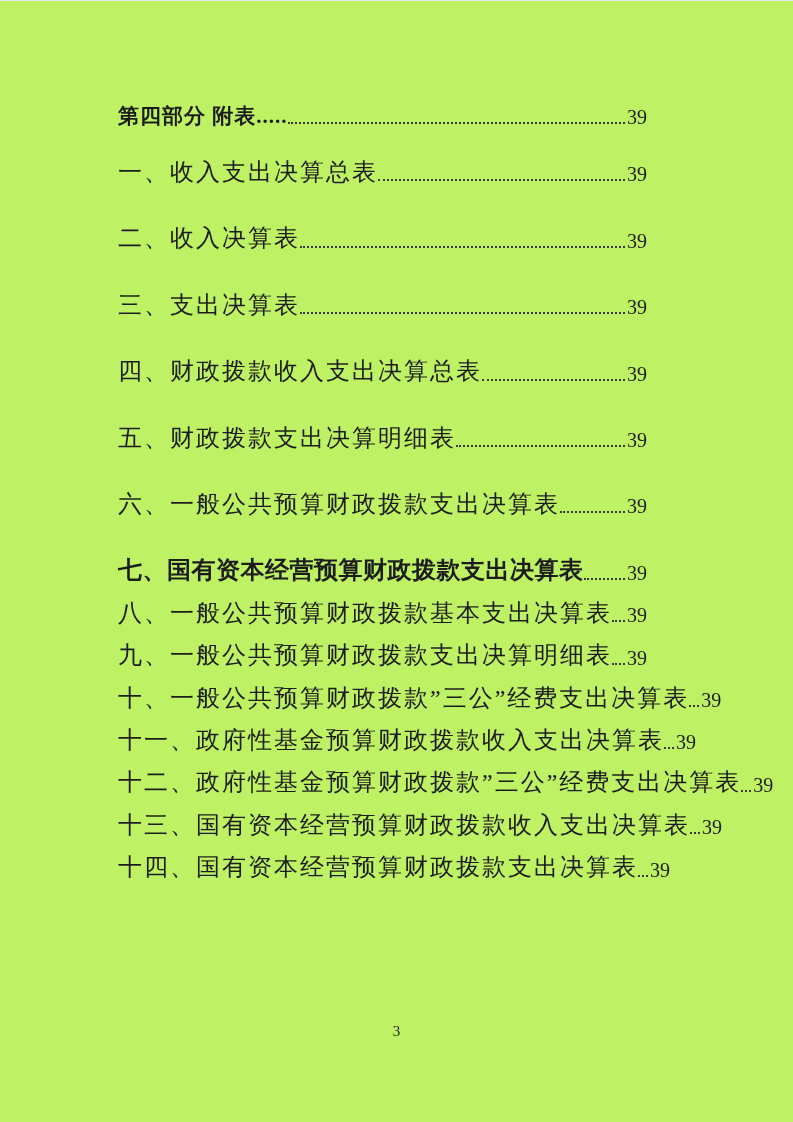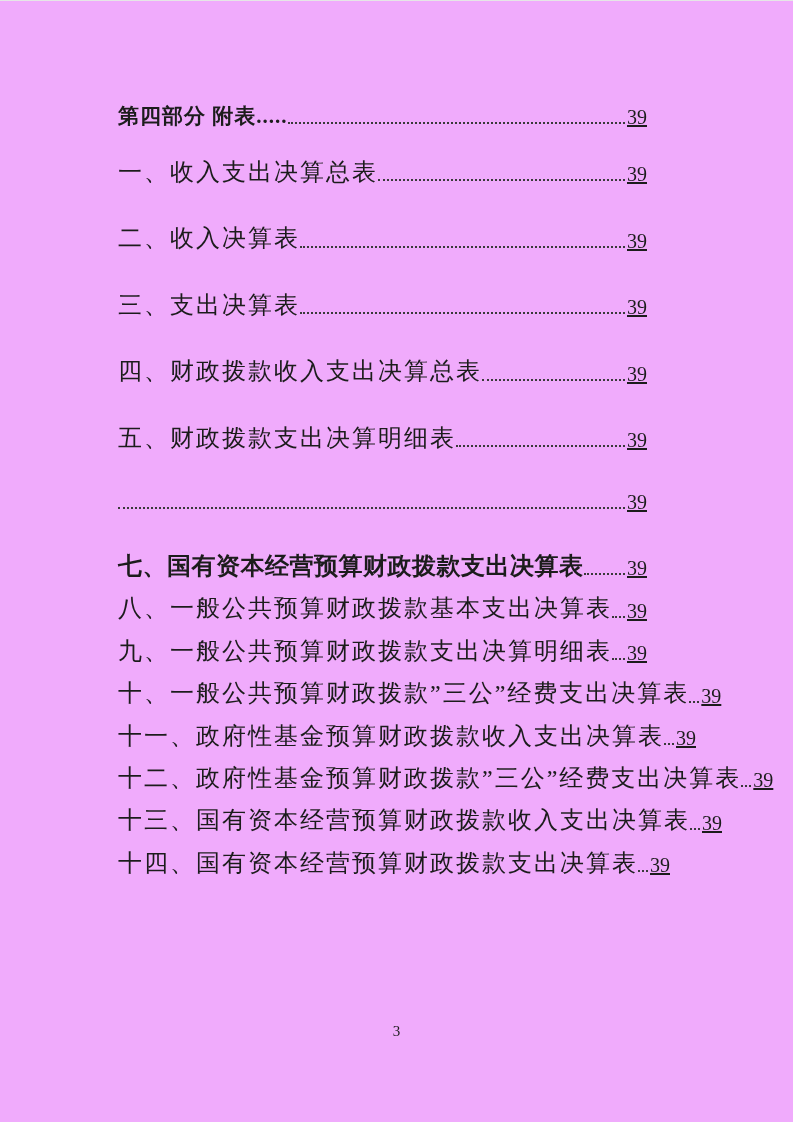--- a/index.html
+++ b/index.html
@@ -4,21 +4,21 @@
 <style>
   html, body {
     margin: 0;
     padding: 0;
     background: #ffffff;
   }
   .page {
     position: relative;
     width: 793px;
     height: 1122px;
-    background: #f0abfc;
+    background: #bef264;
     border-top: 1px solid #e6e6e6;
     font-family: "Liberation Serif", "DejaVu Serif", serif;
     color: #1c1c1c;
     overflow: hidden;
     box-sizing: border-box;
   }
   .toc {
     position: absolute;
     left: 118px;
     right: 146px;
@@ -48,21 +48,20 @@
     border-bottom: 2px dotted #3a3a3a;
     align-self: flex-end;
     margin: 0 2px 4px 0;
     min-width: 10px;
     height: 0;
   }
   .row-page {
     font-size: 20px;
     letter-spacing: 0;
     white-space: nowrap;
-    text-decoration: underline;
   }
   .toc-list .toc-row { margin-top: 40px; }
   .toc-list .toc-row:nth-child(1) { margin-top: 31px; }
   
   .toc-list .toc-row:nth-child(n+8) { margin-top: 16px; }
   
   .toc-list .toc-row:nth-child(7) .row-label {
     font-weight: bold;
     letter-spacing: 0.5px;
   }
@@ -115,20 +114,21 @@
         <span class="row-page">39</span>
       </div>
 
       <div class="toc-row">
         <span class="row-label">五、财政拨款支出决算明细表</span>
         <span class="leader"></span>
         <span class="row-page">39</span>
       </div>
 
       <div class="toc-row">
+        <span class="row-label">六、一般公共预算财政拨款支出决算表</span>
         <span class="leader"></span>
         <span class="row-page">39</span>
       </div>
 
       <div class="toc-row">
         <span class="row-label">七、国有资本经营预算财政拨款支出决算表</span>
         <span class="leader"></span>
         <span class="row-page">39</span>
       </div>
 

